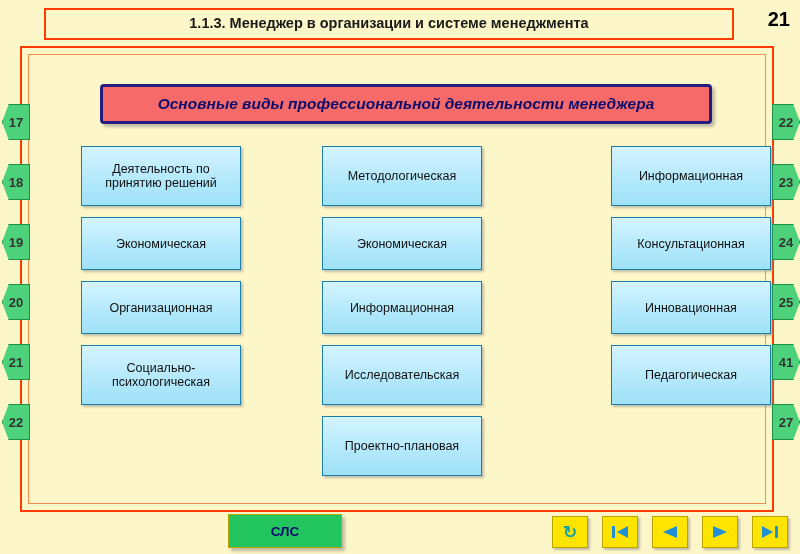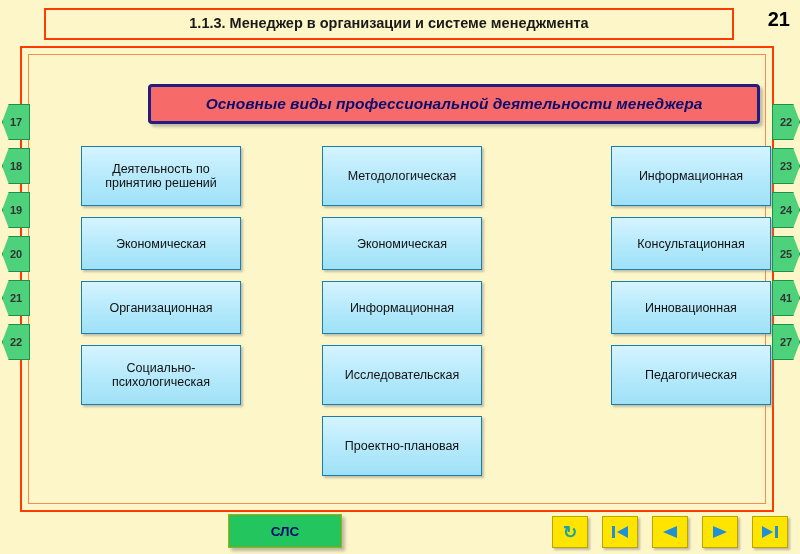--- a/index.html
+++ b/index.html
@@ -74,21 +74,20 @@
     width: 612px;
     height: 40px;
     background: #f76a6a;
     border: 3px solid #241d80;
     border-radius: 4px;
     box-sizing: border-box;
     display: flex;
     align-items: center;
     justify-content: center;
     box-shadow: 3px 3px 3px rgba(120,120,120,0.45);
-    margin-left: 48px;
   }
   #banner .banner-text {
     font-size: 15.5px;
     font-weight: bold;
     font-style: italic;
     color: #0d0d6b;
     text-align: center;
     white-space: nowrap;
   }
 
@@ -122,26 +121,26 @@
   .h2 { height: 53px; }
 
   
   .tab-col { position: absolute; width: 26px; }
   #tabs-left { left: 2px; top: 104px; }
   #tabs-right { right: 2px; top: 104px; }
 
   .tab {
     width: 26px;
     height: 34px;
-    margin-bottom: 8px;
+    margin-bottom: 24px;
     position: relative;
     display: flex;
     align-items: center;
     justify-content: center;
-    font-size: 11px;
+    font-size: 13px;
     font-weight: bold;
     color: #333;
     background: #4dd17a;
     border: 1px solid #1f8f4a;
   }
   .tab.left  { clip-path: polygon(100% 0, 100% 100%, 24% 100%, 0 50%, 24% 0); }
   .tab.right { clip-path: polygon(0 0, 76% 0, 100% 50%, 76% 100%, 0 100%); }
   .tab span { line-height: 1.0; text-align: center; }
 
   

